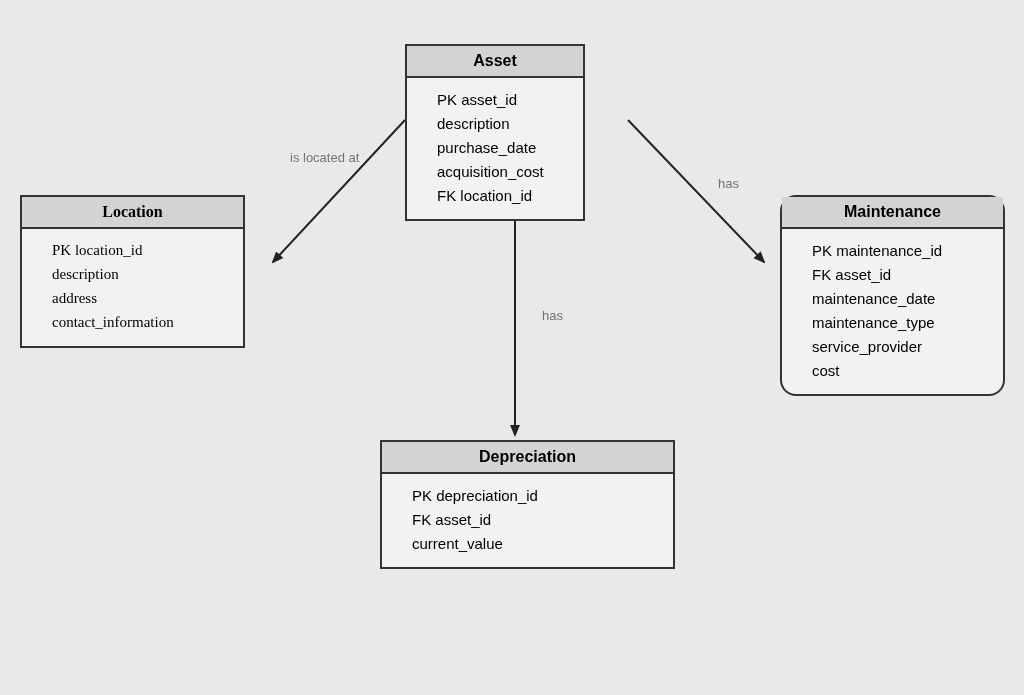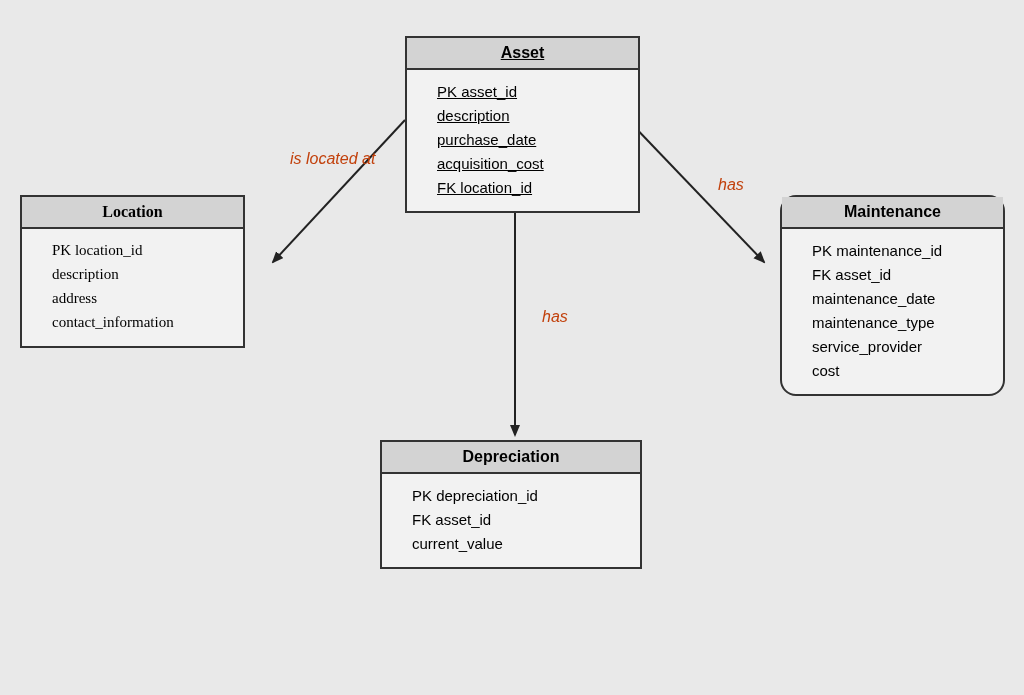--- a/index.html
+++ b/index.html
@@ -36,23 +36,22 @@
     padding: 8px 10px 10px 10px;
     margin-left: 20px;
   }
   .attr-line {
     margin: 3px 0;
     line-height: 1.4;
     white-space: pre;
   }
   .rel-label {
     position: absolute;
-    font-style: italic;
-    font-size: 16px;
-    color: #c2410c;
+    font-size: 13px;
+    color: #737373;
   }
   svg.connectors {
     position: absolute;
     left: 0;
     top: 0;
     width: 1024px;
     height: 695px;
     pointer-events: none;
   }
 </style>
@@ -72,21 +71,21 @@
 
     <line x1="515" y1="192" x2="515" y2="435" stroke="#222" stroke-width="2" marker-end="url(#arrowhead)"></line>
 
     <line x1="628" y1="120" x2="764" y2="262" stroke="#222" stroke-width="2" marker-end="url(#arrowhead)"></line>
   </svg>
 
   <div class="rel-label" style="left:290px; top:150px;">is located at</div>
   <div class="rel-label" style="left:542px; top:308px;">has</div>
   <div class="rel-label" style="left:718px; top:176px;">has</div>
 
-  <div class="entity" style="left:405px; top:36px; width:235px;text-decoration:underline;">
+  <div class="entity" style="left:405px; top:44px; width:180px;">
     <div class="entity-header">Asset</div>
     <div class="entity-body">
       <div class="attr-line">PK asset_id</div>
       <div class="attr-line">description</div>
       <div class="attr-line">purchase_date</div>
       <div class="attr-line">acquisition_cost</div>
       <div class="attr-line">FK location_id</div>
     </div>
   </div>
 
@@ -105,21 +104,21 @@
     <div class="entity-body">
       <div class="attr-line">PK maintenance_id</div>
       <div class="attr-line">FK asset_id</div>
       <div class="attr-line">maintenance_date</div>
       <div class="attr-line">maintenance_type</div>
       <div class="attr-line">service_provider</div>
       <div class="attr-line">cost</div>
     </div>
   </div>
 
-  <div class="entity" style="left:380px; top:440px; width:262px;">
+  <div class="entity" style="left:380px; top:440px; width:295px;">
     <div class="entity-header">Depreciation</div>
     <div class="entity-body">
       <div class="attr-line">PK depreciation_id</div>
       <div class="attr-line">FK asset_id</div>
       <div class="attr-line">current_value</div>
     </div>
   </div>
 
 </div>
 

